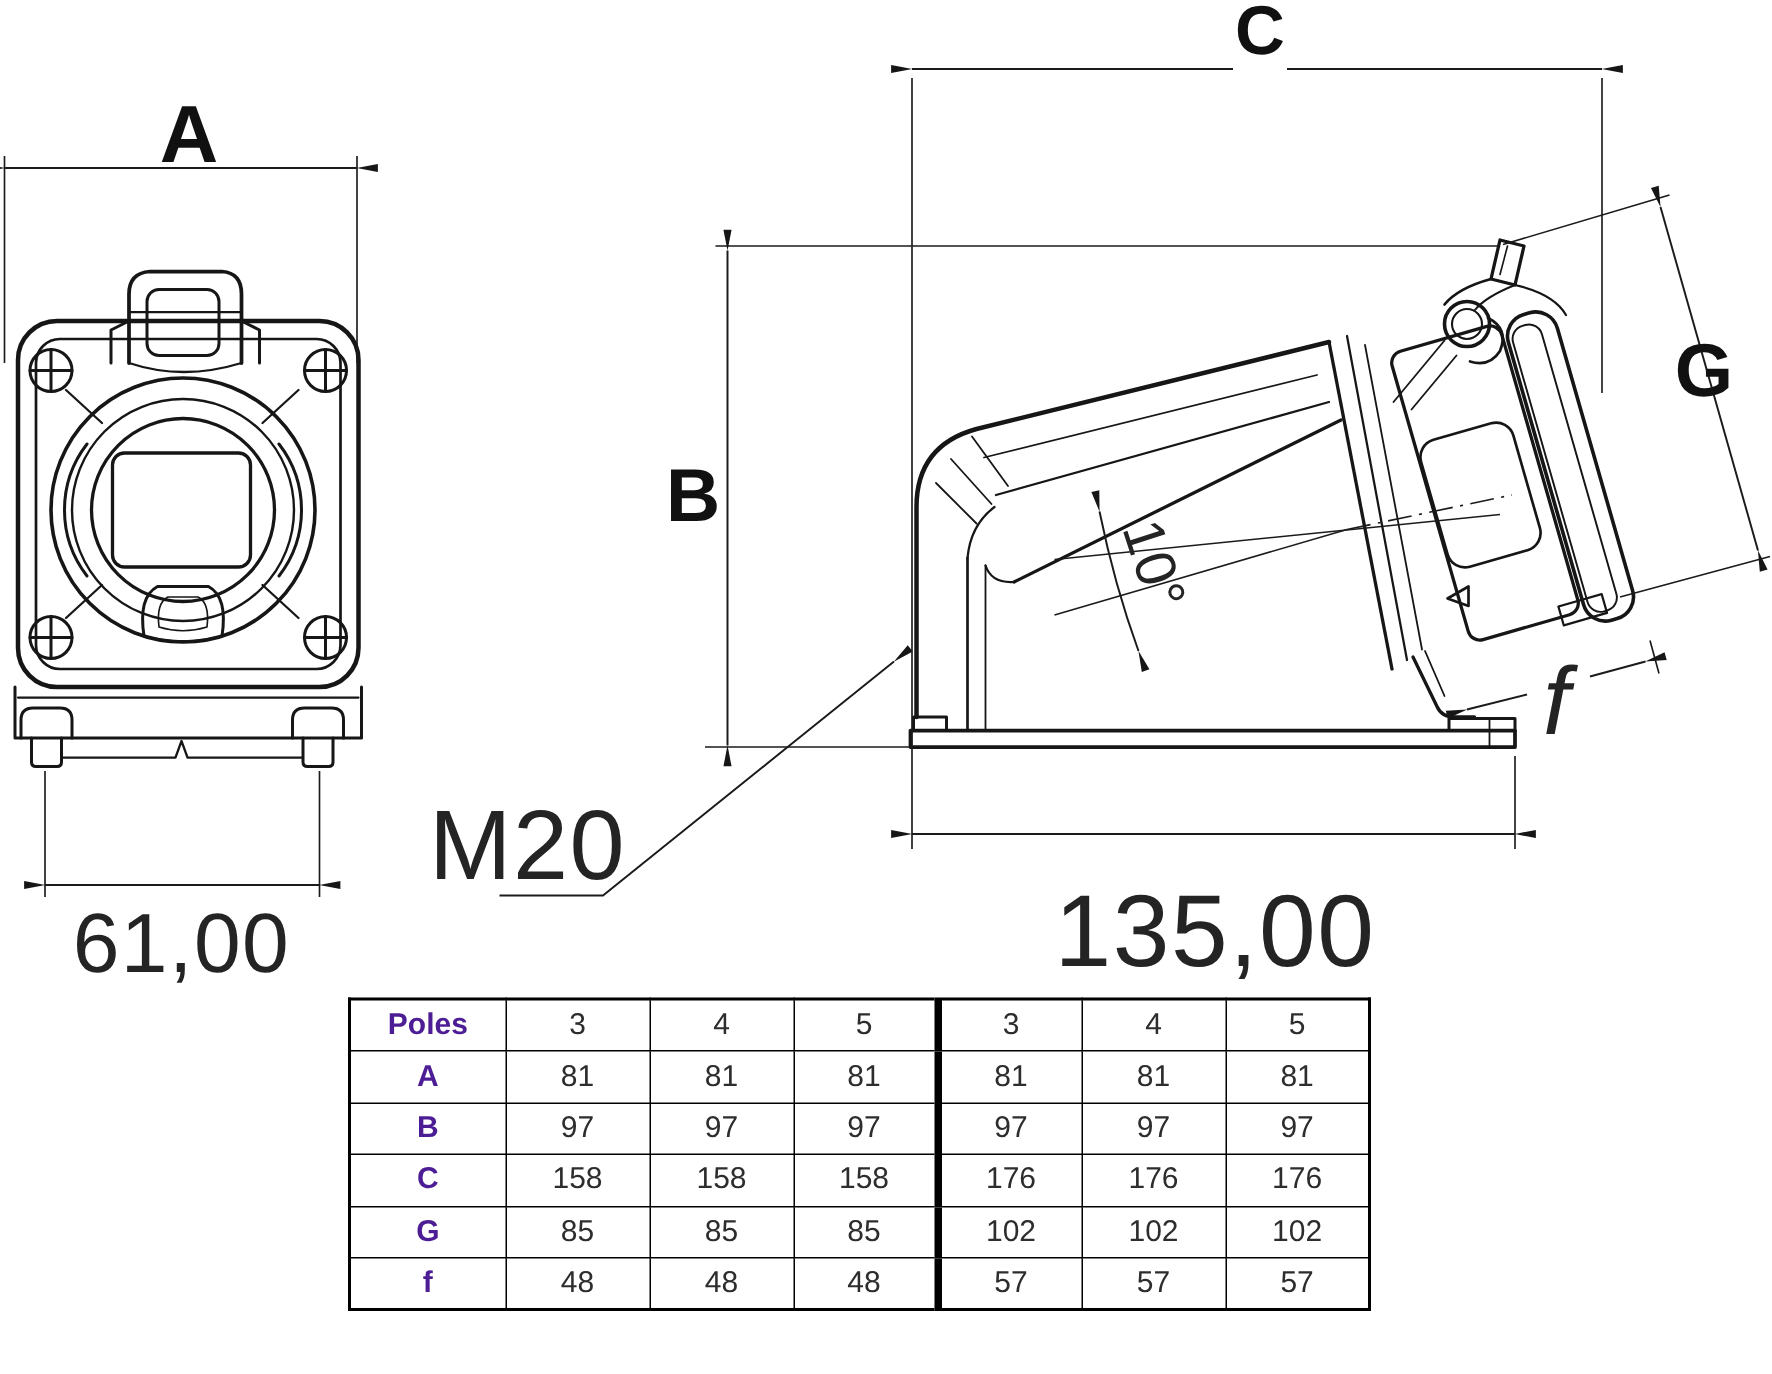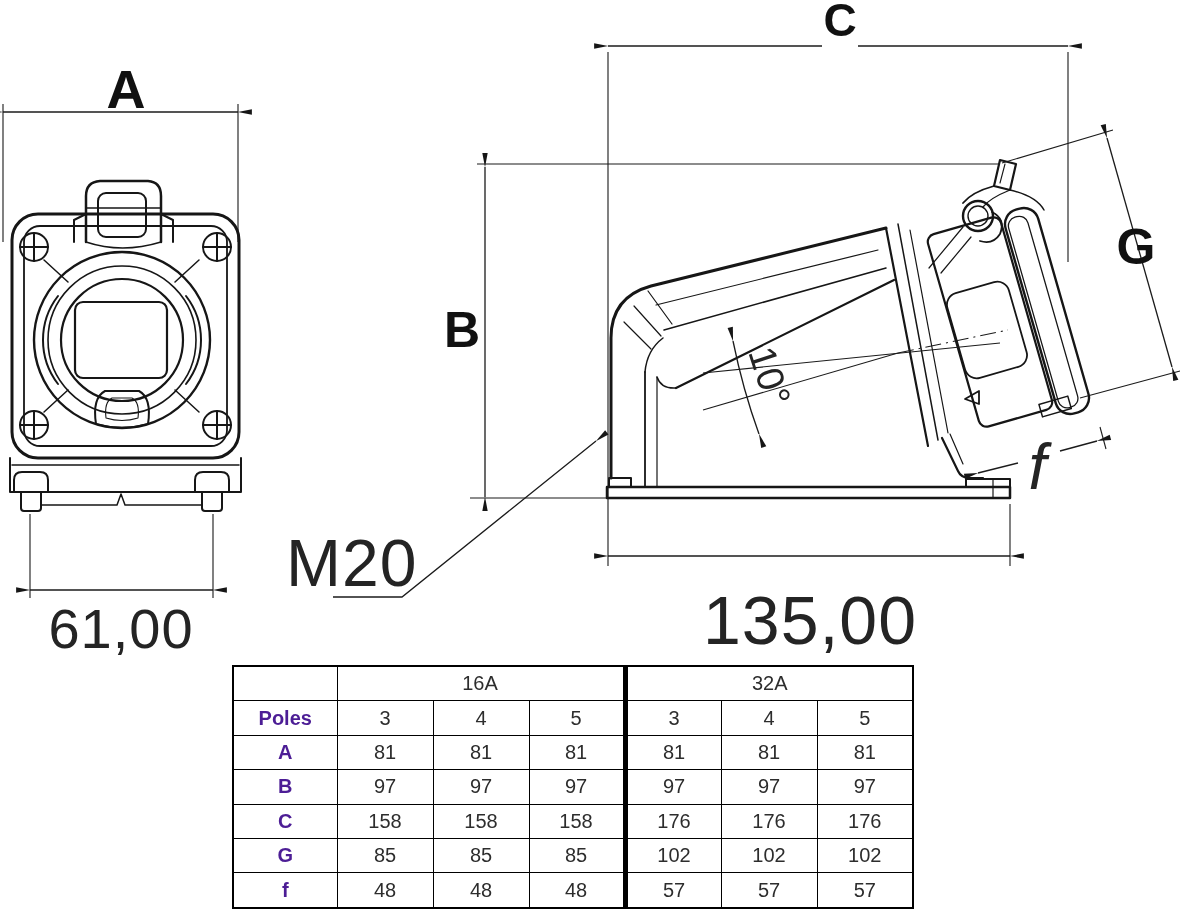--- a/index.html
+++ b/index.html
@@ -184,25 +184,20 @@
     <col style="width:104px">
         <col style="width:96px">
         <col style="width:96px">
         <col style="width:96px">
     <col style="width:96px">
         <col style="width:96px">
         <col style="width:96px">
   </colgroup>
   <tbody>
     <tr>
-      <td></td>
-      <th colspan="3">16A</th>
-      <th colspan="3" class="thick">32A</th>
-    </tr>
-    <tr>
       <td class="rowlab">Poles</td>
       <td>3</td>
       <td>4</td>
       <td>5</td>
       <td class="thick">3</td>
       <td>4</td>
       <td>5</td>
     </tr>
     <tr>
       <td class="rowlab">A</td>

